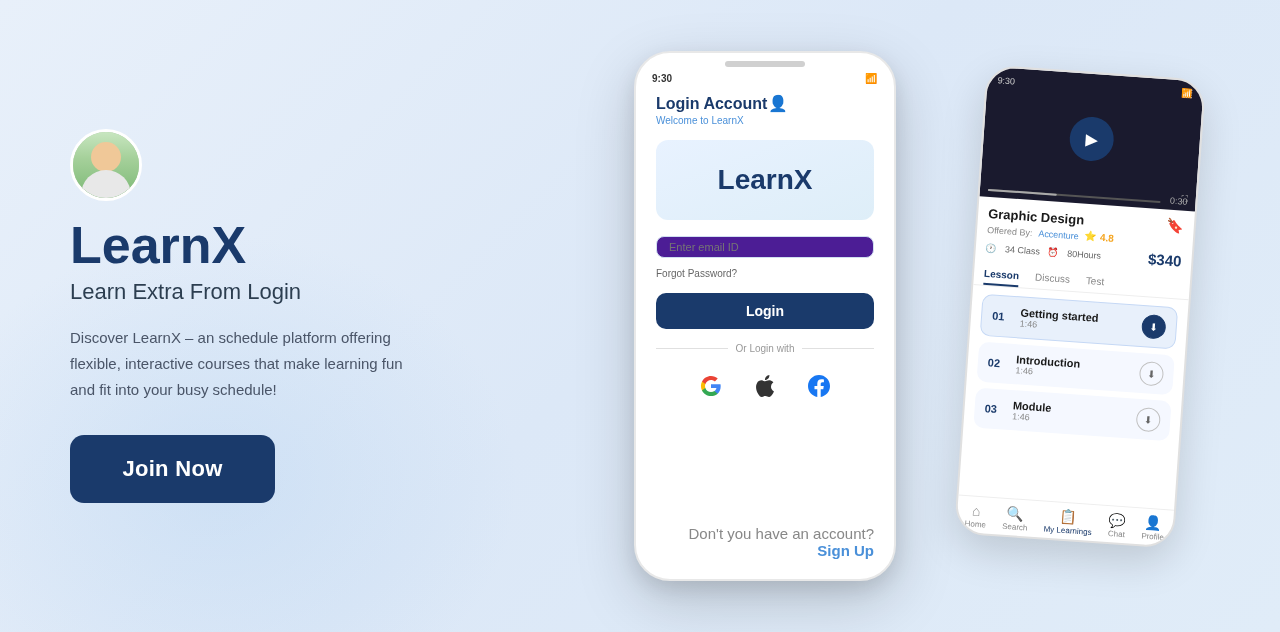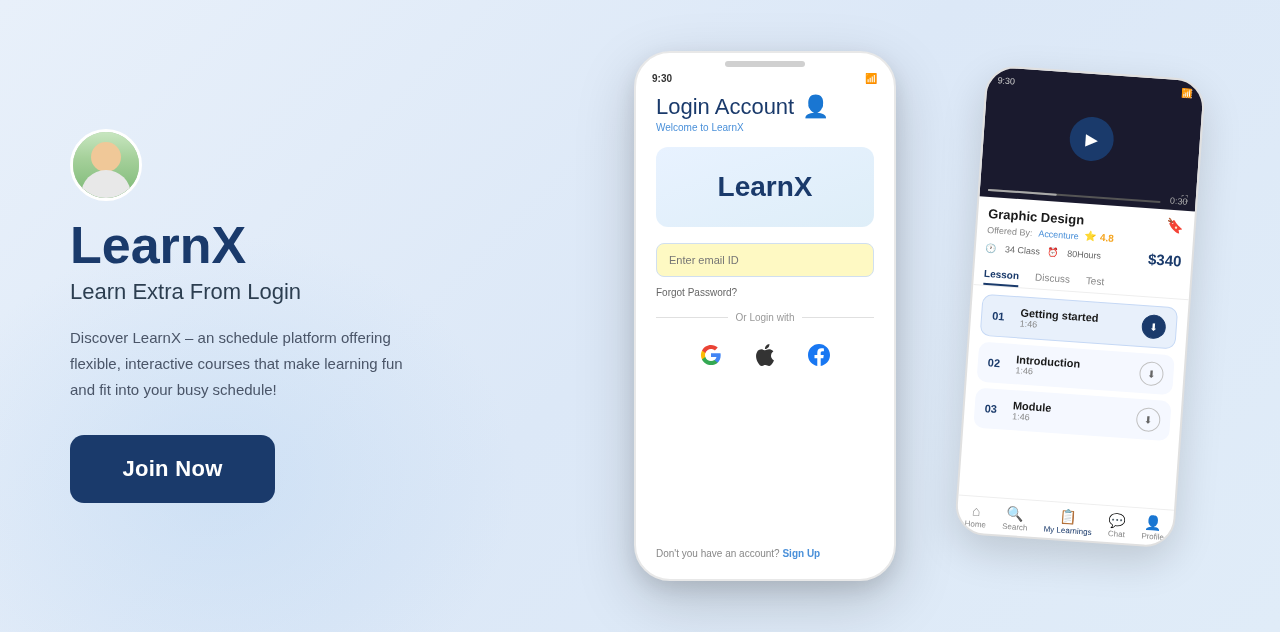--- a/index.html
+++ b/index.html
@@ -170,26 +170,26 @@
       flex: 1;
       padding: 10px 20px 20px;
       display: flex;
       flex-direction: column;
     }
 
     .login-header {
       margin-bottom: 14px;
     }
     .login-title {
-      font-size: 22px;
-      font-weight: 400;
+      font-size: 16px;
+      font-weight: 700;
       color: #1a3a6b;
       display: flex;
       align-items: center;
-      gap: 8px;
+      gap: 1px;
     }
     .login-subtitle {
       font-size: 10px;
       color: #4a90d9;
       margin-top: 2px;
     }
 
     .phone-logo-area {
       display: flex;
       align-items: center;
@@ -200,27 +200,27 @@
       margin-bottom: 16px;
     }
     .phone-logo-text {
       font-size: 28px;
       font-weight: 800;
       color: #1a3a6b;
     }
 
     .input-field {
       width: 100%;
-      height: 34px;
+      height: 22px;
       border: 1.5px solid #d0dff0;
       border-radius: 8px;
       padding: 0 12px;
       font-size: 11px;
       color: #888;
-      background: #fef9c3;
+      background: #4c1d95;
       margin-bottom: 10px;
       outline: none;
     }
 
     .forgot-pw {
       text-align: left;
       font-size: 10px;
       color: #666;
       margin-bottom: 14px;
     }
@@ -267,22 +267,22 @@
       justify-content: center;
       font-size: 18px;
       font-weight: 700;
       cursor: pointer;
     }
     .social-google { color: #4285f4; }
     .social-apple { color: #333; }
     .social-facebook { color: #1877f2; }
 
     .signup-text {
-      text-align: left;
-      font-size: 10px;
+      text-align: right;
+      font-size: 15px;
       color: #888;
       margin-top: auto;
       padding-top: 10px;
     }
     .signup-link {
       color: #4a90d9;
       font-weight: 600;
     }
 
     
@@ -609,20 +609,21 @@
         </div>
 
         <div class="phone-logo-area">
           <span class="phone-logo-text">LearnX</span>
         </div>
 
         <input class="input-field" type="text" placeholder="Enter email ID" style="">
 
         <div class="forgot-pw">Forgot Password?</div>
 
+        <button class="login-btn">Login</button>
 
         <div class="divider">
           <div class="divider-line"></div>
           <span>Or Login with</span>
           <div class="divider-line"></div>
         </div>
 
         <div class="social-icons">
           <div class="social-icon social-google">
             <svg width="22" height="22" viewBox="0 0 24 24">

